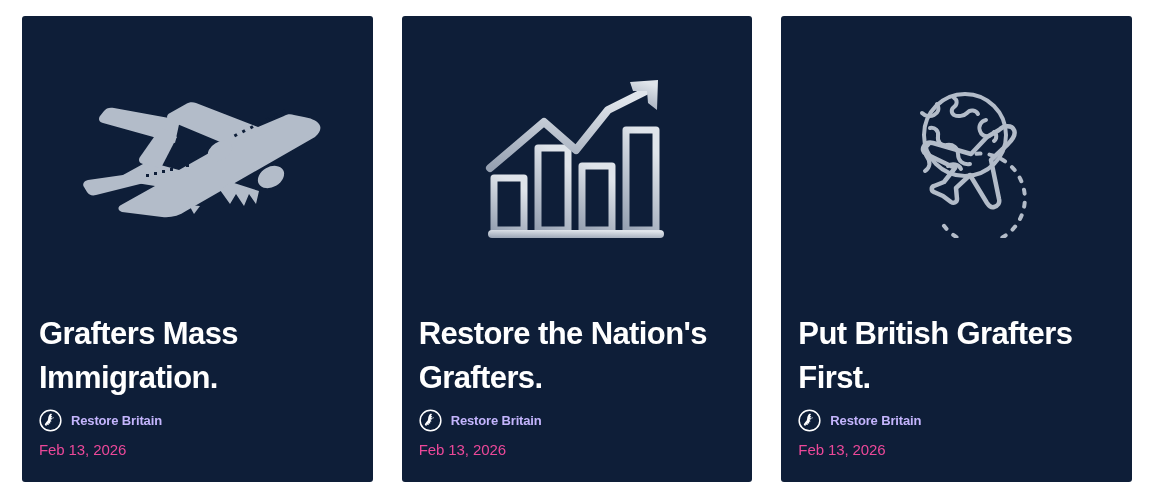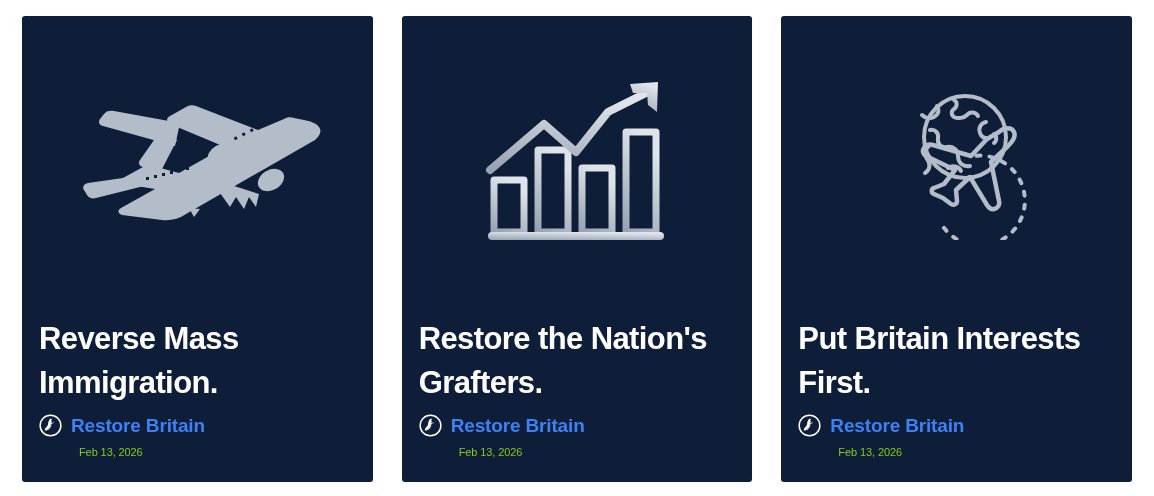--- a/index.html
+++ b/index.html
@@ -70,33 +70,32 @@
   }
 
   .brand-logo {
     width: 23px;
     height: 23px;
     flex: 0 0 auto;
     display: block;
   }
 
   .brand-name {
-    color: #3b82f6;
-    font-size: 19px;
+    color: #c4b5fd;
+    font-size: 13px;
     font-weight: bold;
     letter-spacing: -0.15px;
     white-space: nowrap;
   }
 
   .card-date {
-    color: #84cc16;
-    font-size: 11px;
+    color: #ec4899;
+    font-size: 15px;
     font-weight: normal;
     letter-spacing: -0.1px;
-    margin-left: 40px;
   }
 
   
   .icon-plane  { width: 258px; height: 135px; }
   .icon-chart  { width: 190px; height: 168px; }
   .icon-globe  { width: 150px; height: 152px; }
 </style>
 </head>
 <body>
 
@@ -138,21 +137,21 @@
             <rect x="86" y="78" width="3" height="3"></rect>
             <rect x="94" y="76" width="3" height="3"></rect>
             <rect x="102" y="74" width="3" height="3"></rect>
             <rect x="110" y="72" width="3" height="3"></rect>
             <rect x="118" y="70" width="3" height="3"></rect>
           </g>
         </g>
       </svg>
     </div>
     <div class="card-body">
-      <div class="card-title">Reverse Mass Immigration.</div>
+      <div class="card-title">Grafters Mass Immigration.</div>
       <div class="card-meta">
         <svg class="brand-logo" viewBox="0 0 40 40" aria-hidden="true">
           <circle cx="20" cy="20" r="18" fill="none" stroke="#ffffff" stroke-width="2.6"></circle>
           <path fill="#ffffff" d="M21.6 8.2c.9.2 1 1.3.5 2l-1.3 1.9 1.6.4c.8.3.6 1.4-.1 1.8l-2 1 1.9 1c.8.5.5 1.7-.3 1.9l-2.2.5 1.5 1.6c.6.7.1 1.7-.7 1.7h-1.6l.8 2.1c.3.8-.5 1.6-1.3 1.3l-1.7-.8.2 2.3c.1.9-.9 1.4-1.6.9l-1.6-1.3-.5 2.2c-.2.9-1.4 1-1.9.2l-1-1.8-1.2 1.5c.8-1.7 1.8-3.6 3.1-5.2 1.4-1.8 2.5-2.6 3.2-4.4.6-1.5.5-3 .8-4.6.3-1.7 1-3.3 2-4.6.5-.7 1.1-1.5 2-1.6z"></path>
           <path fill="#ffffff" d="M12.4 24.6c.6-.3 1.2.4.9 1l-1.1 2c-.4.7-1.4.4-1.4-.4 0-.9.9-2.2 1.6-2.6z"></path>
           <path fill="#ffffff" d="M24.9 14.3c.6 0 .9.7.5 1.2l-1 1.2c-.5.6-1.4 0-1.1-.7l.6-1.3c.2-.3.5-.4 1-.4z"></path>
         </svg>
         <span class="brand-name">Restore Britain</span>
       </div>
       <div class="card-date">Feb 13, 2026</div>
@@ -214,21 +213,21 @@
           <path d="M47 58c-4 3-5 9-2 13 4 5 3 11-2 14"></path>
           <path d="M104 34c-5 1-8 6-6 11 1 4 5 6 9 5"></path>
           <path d="M112 46c3 2 3 7 0 9"></path>
           <path d="M66 80c4-3 11-2 13 3"></path>
         </g>
 
         <path d="M117 44c5-5 13-5 15 0 2 4-1 9-6 14l-17 16 8 39c1 4-1 7-5 8-3 1-5-1-7-4l-17-28-14 13 1 11c0 3-3 5-6 3l-8-6-9-4c-3-1-3-5 0-6l10-4 11-14-29-14c-3-2-4-5-2-8 2-3 5-4 9-3l38 11 16-17z" fill="none" stroke="#b3bcc9" stroke-width="4.5" stroke-linejoin="round" stroke-linecap="round"></path>
       </svg>
     </div>
     <div class="card-body">
-      <div class="card-title">Put Britain Interests First.</div>
+      <div class="card-title">Put British Grafters First.</div>
       <div class="card-meta">
         <svg class="brand-logo" viewBox="0 0 40 40" aria-hidden="true">
           <circle cx="20" cy="20" r="18" fill="none" stroke="#ffffff" stroke-width="2.6"></circle>
           <path fill="#ffffff" d="M21.6 8.2c.9.2 1 1.3.5 2l-1.3 1.9 1.6.4c.8.3.6 1.4-.1 1.8l-2 1 1.9 1c.8.5.5 1.7-.3 1.9l-2.2.5 1.5 1.6c.6.7.1 1.7-.7 1.7h-1.6l.8 2.1c.3.8-.5 1.6-1.3 1.3l-1.7-.8.2 2.3c.1.9-.9 1.4-1.6.9l-1.6-1.3-.5 2.2c-.2.9-1.4 1-1.9.2l-1-1.8-1.2 1.5c.8-1.7 1.8-3.6 3.1-5.2 1.4-1.8 2.5-2.6 3.2-4.4.6-1.5.5-3 .8-4.6.3-1.7 1-3.3 2-4.6.5-.7 1.1-1.5 2-1.6z"></path>
           <path fill="#ffffff" d="M12.4 24.6c.6-.3 1.2.4.9 1l-1.1 2c-.4.7-1.4.4-1.4-.4 0-.9.9-2.2 1.6-2.6z"></path>
           <path fill="#ffffff" d="M24.9 14.3c.6 0 .9.7.5 1.2l-1 1.2c-.5.6-1.4 0-1.1-.7l.6-1.3c.2-.3.5-.4 1-.4z"></path>
         </svg>
         <span class="brand-name">Restore Britain</span>
       </div>
       <div class="card-date">Feb 13, 2026</div>

